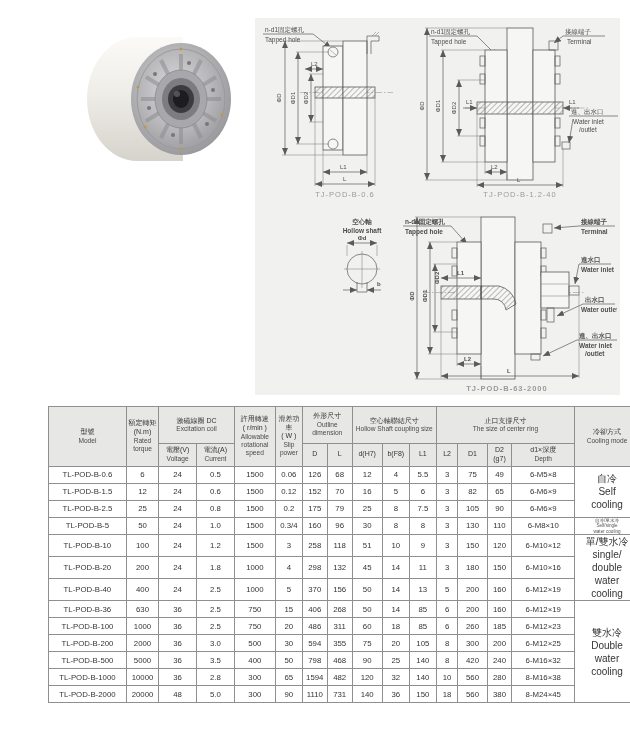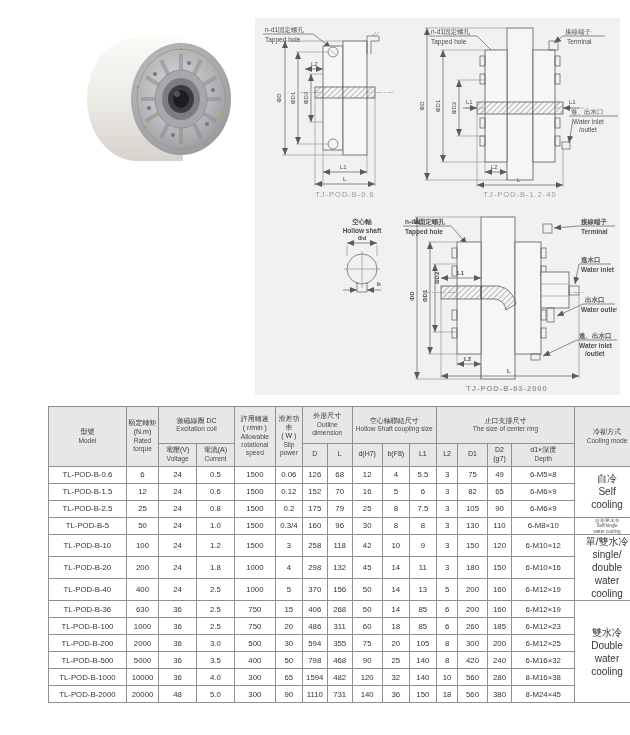--- a/index.html
+++ b/index.html
@@ -503,21 +503,21 @@
         </tr>
         <tr>
           <td>TL-POD-B-10</td>
           <td>100</td>
           <td>24</td>
           <td>1.2</td>
           <td>1500</td>
           <td>3</td>
           <td>258</td>
           <td>118</td>
-          <td>42</td>
+          <td>51</td>
           <td>10</td>
           <td>9</td>
           <td>3</td>
           <td>150</td>
           <td>120</td>
           <td>6-M10×12</td>
           <td rowspan="3" class="cooling-cell">
             <div>單/雙水冷</div>
             <div>single/</div>
             <div>double</div>
@@ -630,21 +630,21 @@
           <td>140</td>
           <td>8</td>
           <td>420</td>
           <td>240</td>
           <td>6-M16×32</td>
         </tr>
         <tr>
           <td>TL-POD-B-1000</td>
           <td>10000</td>
           <td>36</td>
-          <td>4.0</td>
+          <td>2.8</td>
           <td>300</td>
           <td>65</td>
           <td>1594</td>
           <td>482</td>
           <td>120</td>
           <td>32</td>
           <td>140</td>
           <td>10</td>
           <td>560</td>
           <td>280</td>

